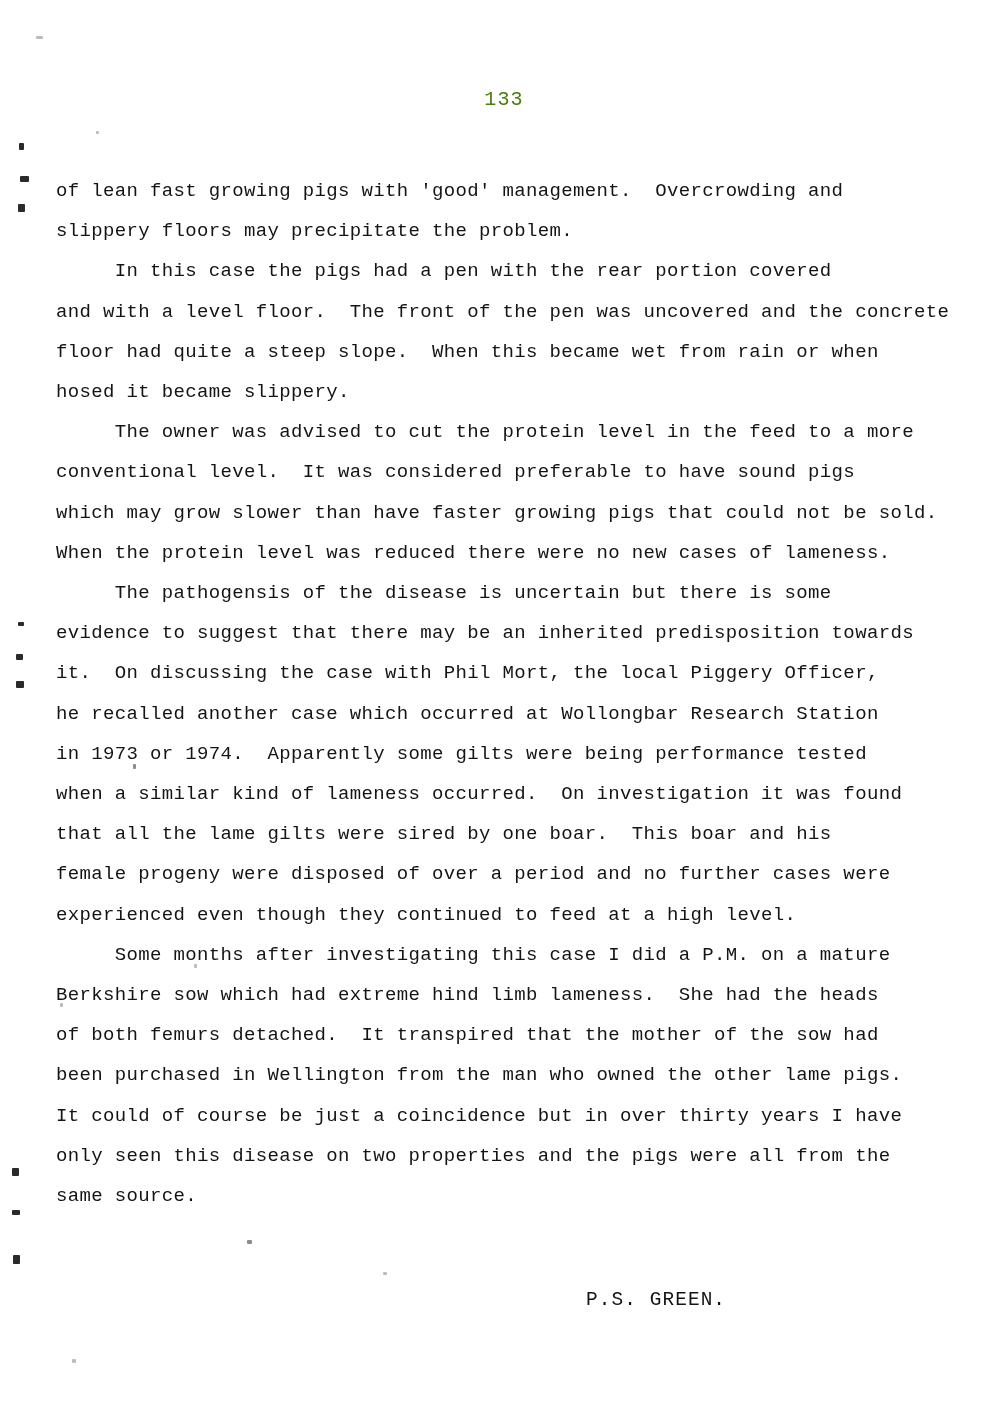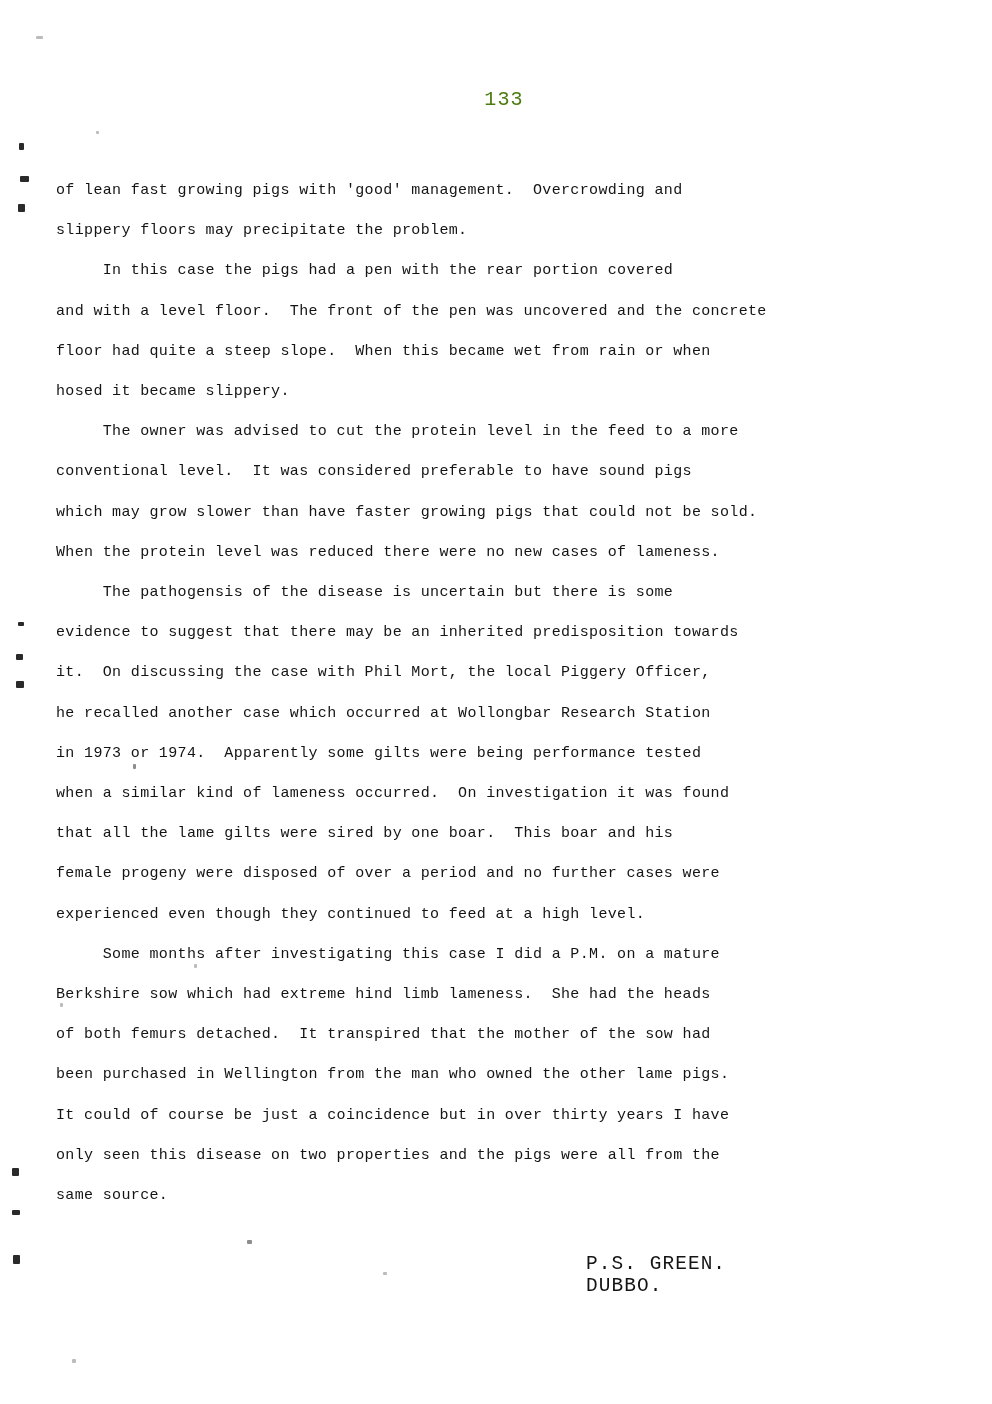--- a/index.html
+++ b/index.html
@@ -30,39 +30,39 @@
     letter-spacing: 1.2px;
     color: #4d7c0f;
   }
 
   
   #body-text {
     position: absolute;
     top: 171px;
     left: 56px;
     width: 936px;
-    font-size: 15px;
+    font-size: 19px;
     line-height: 40.2px;
     color: #141414;
     letter-spacing: 0.35px;
     white-space: pre;
   }
   .para {
     margin: 0;
     padding: 0;
   }
   .line {
     display: block;
     white-space: pre;
   }
 
   
   #signature {
     position: absolute;
-    top: 1253px;
+    top: 1289px;
     left: 586px;
     font-size: 19.4px;
     line-height: 22.4px;
     letter-spacing: 1.1px;
     color: #141414;
     white-space: pre;
   }
   .sig-line {
     display: block;
     white-space: pre;
@@ -80,21 +80,21 @@
 </style>
 </head>
 <body>
 
 <div id="page">
 
   <div id="page-number">133</div>
 
   <div id="body-text"><p class="para"><span class="line">of lean fast growing pigs with 'good' management.  Overcrowding and</span><span class="line">slippery floors may precipitate the problem.</span></p><p class="para"><span class="line">     In this case the pigs had a pen with the rear portion covered</span><span class="line">and with a level floor.  The front of the pen was uncovered and the concrete</span><span class="line">floor had quite a steep slope.  When this became wet from rain or when</span><span class="line">hosed it became slippery.</span></p><p class="para"><span class="line">     The owner was advised to cut the protein level in the feed to a more</span><span class="line">conventional level.  It was considered preferable to have sound pigs</span><span class="line">which may grow slower than have faster growing pigs that could not be sold.</span><span class="line">When the protein level was reduced there were no new cases of lameness.</span></p><p class="para"><span class="line">     The pathogensis of the disease is uncertain but there is some</span><span class="line">evidence to suggest that there may be an inherited predisposition towards</span><span class="line">it.  On discussing the case with Phil Mort, the local Piggery Officer,</span><span class="line">he recalled another case which occurred at Wollongbar Research Station</span><span class="line">in 1973 or 1974.  Apparently some gilts were being performance tested</span><span class="line">when a similar kind of lameness occurred.  On investigation it was found</span><span class="line">that all the lame gilts were sired by one boar.  This boar and his</span><span class="line">female progeny were disposed of over a period and no further cases were</span><span class="line">experienced even though they continued to feed at a high level.</span></p><p class="para"><span class="line">     Some months after investigating this case I did a P.M. on a mature</span><span class="line">Berkshire sow which had extreme hind limb lameness.  She had the heads</span><span class="line">of both femurs detached.  It transpired that the mother of the sow had</span><span class="line">been purchased in Wellington from the man who owned the other lame pigs.</span><span class="line">It could of course be just a coincidence but in over thirty years I have</span><span class="line">only seen this disease on two properties and the pigs were all from the</span><span class="line">same source.</span></p></div>
 
-  <div id="signature"><span class="sig-line">P.S. GREEN.</span><span class="sig-line">DUBBO.</span></div>
+  <div id="signature"><span class="sig-line">P.S. GREEN.</span></div>
 
   <div id="artifact-layer">
       <div class="speck vfaint" style="left: 36px; top: 36px; width: 7px; height: 3px;"></div>
       <div class="speck vfaint" style="left: 96px; top: 131px; width: 3px; height: 3px;"></div>
       <div class="speck" style="left: 19px; top: 143px; width: 5px; height: 7px;"></div>
       <div class="speck" style="left: 20px; top: 176px; width: 9px; height: 6px;"></div>
       <div class="speck" style="left: 18px; top: 204px; width: 7px; height: 8px;"></div>
       <div class="speck" style="left: 18px; top: 622px; width: 6px; height: 4px;"></div>
       <div class="speck" style="left: 16px; top: 654px; width: 7px; height: 6px;"></div>
       <div class="speck" style="left: 16px; top: 681px; width: 8px; height: 7px;"></div>

